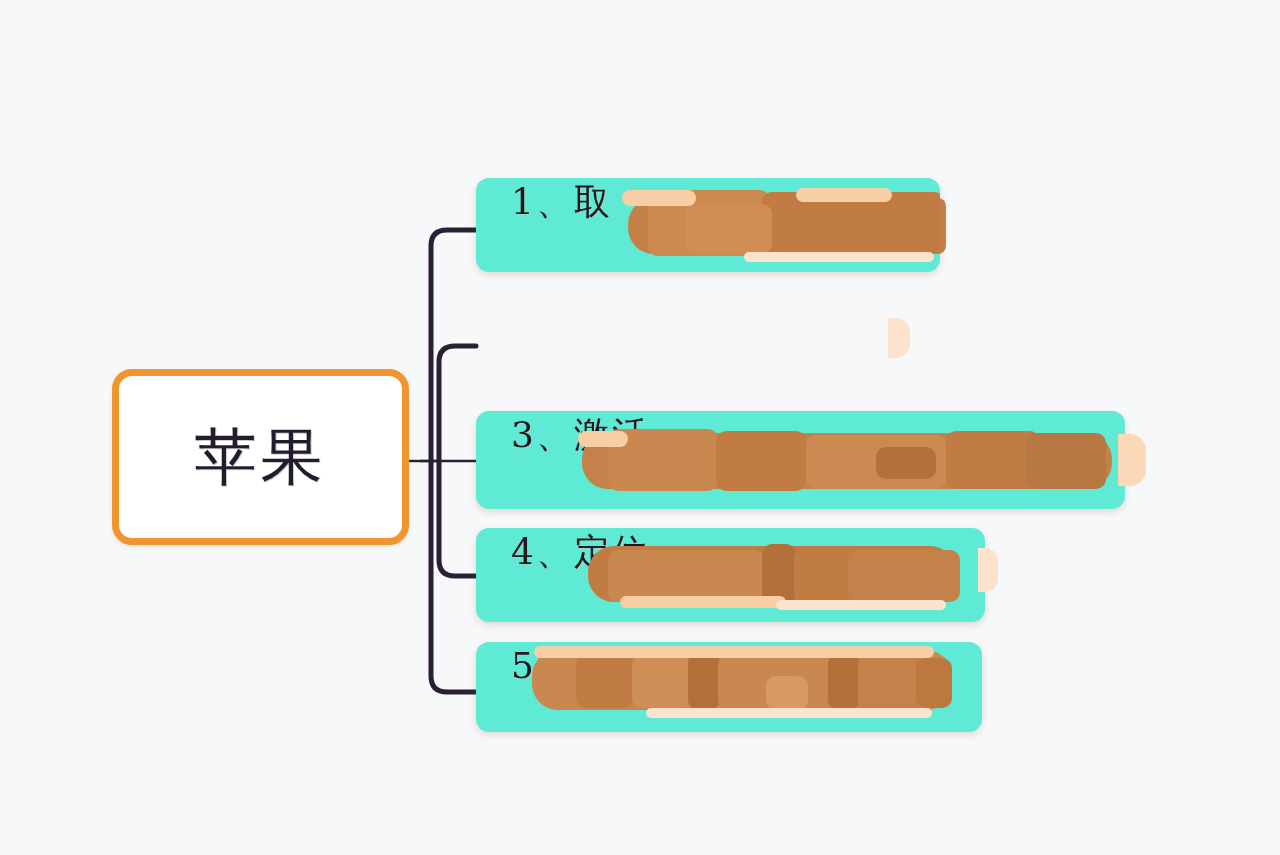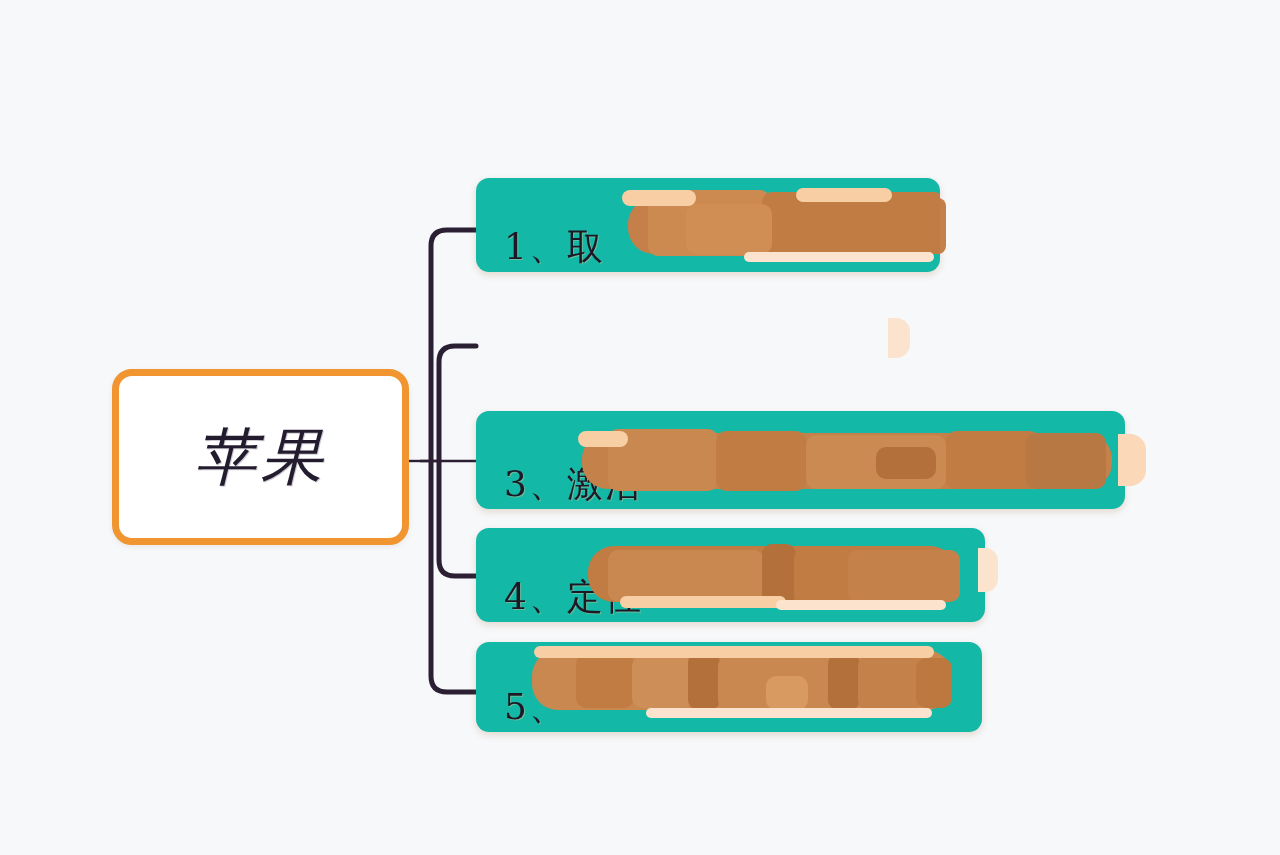--- a/index.html
+++ b/index.html
@@ -30,21 +30,20 @@
     width: 297px;
     height: 176px;
     box-sizing: border-box;
     background: #ffffff;
     border: 7px solid #f0952f;
     border-radius: 20px;
     display: flex;
     align-items: center;
     justify-content: center;
     box-shadow: 0 2px 5px rgba(120, 100, 80, 0.10);
-    font-style: italic;
   }
   #root-node .root-label {
     font-family: "DejaVu Serif", "Liberation Serif", serif;
     font-size: 62px;
     line-height: 1;
     color: #231c2e;
     letter-spacing: 4px;
     white-space: nowrap;
     text-shadow: 1px 1px 0 rgba(120,110,130,0.35);
   }
@@ -56,26 +55,27 @@
     top: 0;
     width: 1280px;
     height: 855px;
     pointer-events: none;
   }
 
   
   .branch-node {
     position: absolute;
     box-sizing: border-box;
-    background: #14b8a6;
+    background: #5eead4;
     border-radius: 13px;
     display: flex;
-    align-items: flex-end;
+    align-items: flex-start;
     overflow: hidden;
     box-shadow: 0 3px 7px rgba(150, 110, 60, 0.22);
+    padding-left: 7px;
   }
   .branch-node .node-text {
     position: relative;
     z-index: 1;
     font-family: "DejaVu Serif", "Liberation Serif", serif;
     font-size: 36px;
     color: #1d1726;
     padding-left: 28px;
     white-space: nowrap;
     letter-spacing: 2px;

